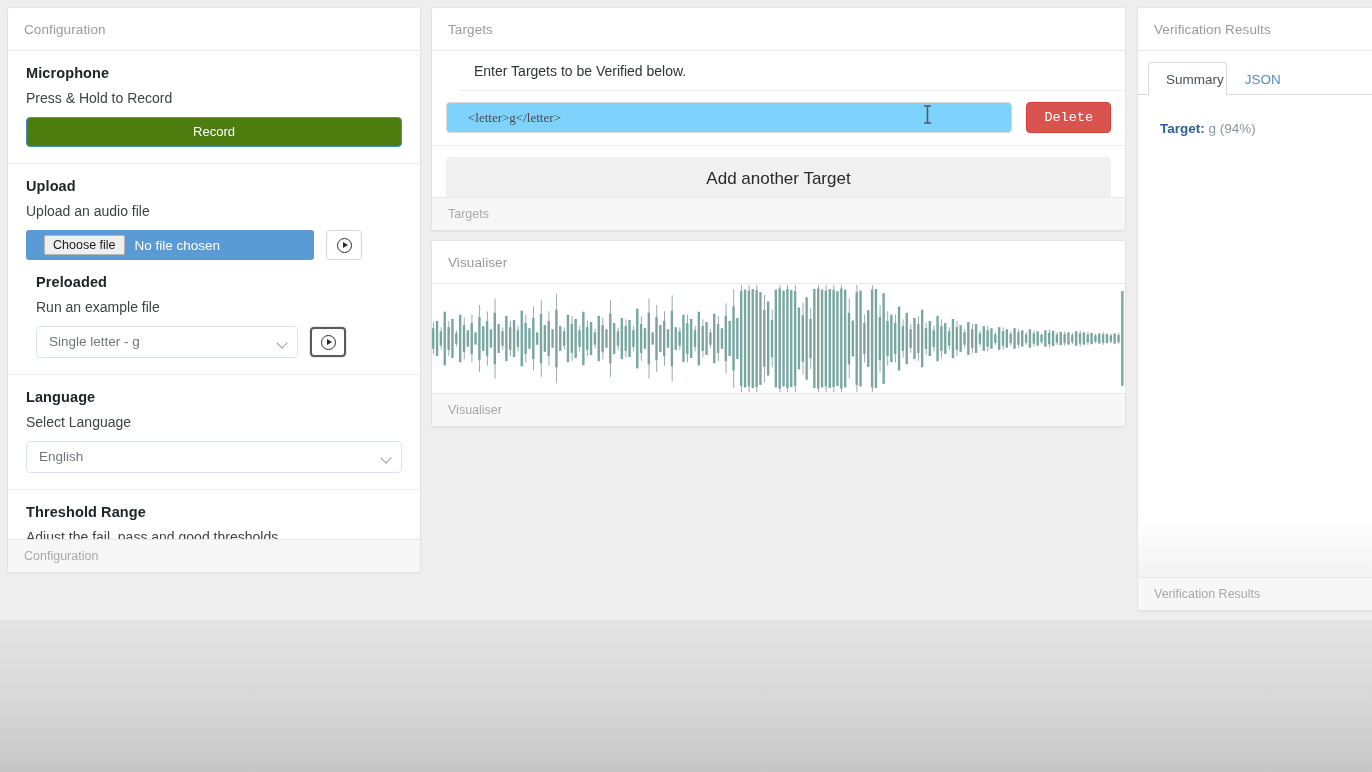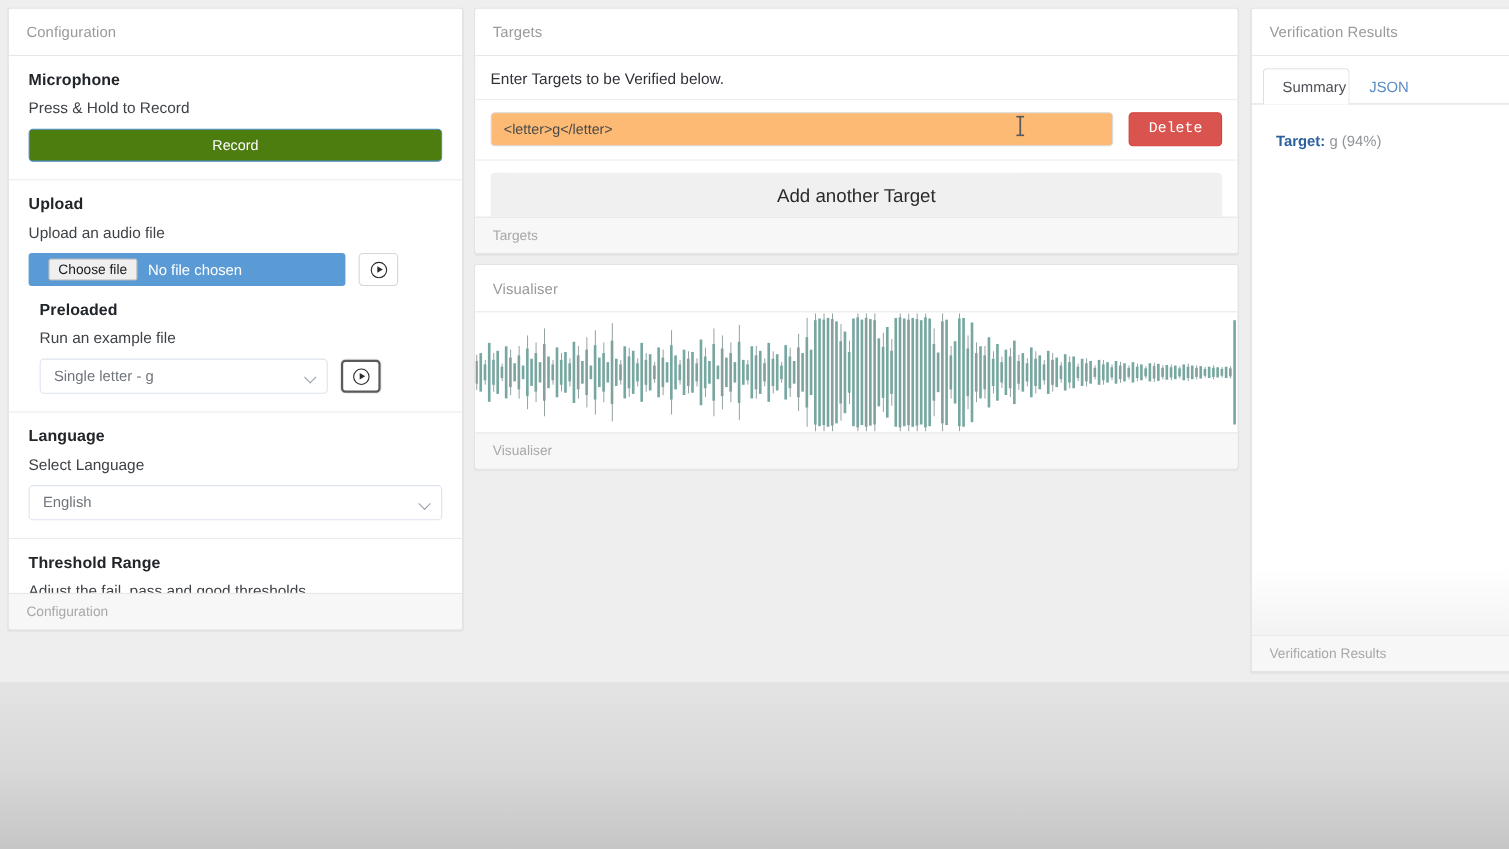--- a/index.html
+++ b/index.html
@@ -133,32 +133,33 @@
   }
   .select.wide { width: 100%; }
   .select.narrow { width: 262px; }
 
   
   #targets-card { left: 431px; top: 7px; width: 695px; height: 224px; }
   .targets-intro {
     font-size: 14px; color: #2f3338;
     padding: 12px 14px 11px 14px;
     border-bottom: 1px solid #ededed;
+    margin-left: 28px;
   }
   .target-row {
     display: flex; align-items: center; gap: 14px;
     padding: 11px 14px 12px 14px;
     border-bottom: 1px solid #ededed;
   }
   .target-input {
     flex: 1 1 auto; height: 31px;
     border: 1px solid #dadada; border-radius: 4px;
-    background: #fdba74; color: #4a4a4a;
-    font-size: 13px; font-family: Liberation Sans, sans-serif;
-    padding: 0 11px; outline: none;
+    background: #7dd3fc; color: #4a4a4a;
+    font-size: 13px; font-family: Liberation Serif, serif;
+    padding: 0 21px; outline: none;
   }
   .btn-delete {
     flex: 0 0 auto; height: 31px; padding: 0 17px;
     background: #d9534f; border: 1px solid #d43f3a;
     border-radius: 4px; color: #ffffff;
     font-size: 13.5px; font-family: Liberation Mono, monospace; cursor: pointer;
   }
   .add-target-wrap { padding: 11px 14px 11px 14px; border-bottom: 1px solid #ededed; }
   .btn-add-target {
     display: block; width: 100%; height: 43px;

